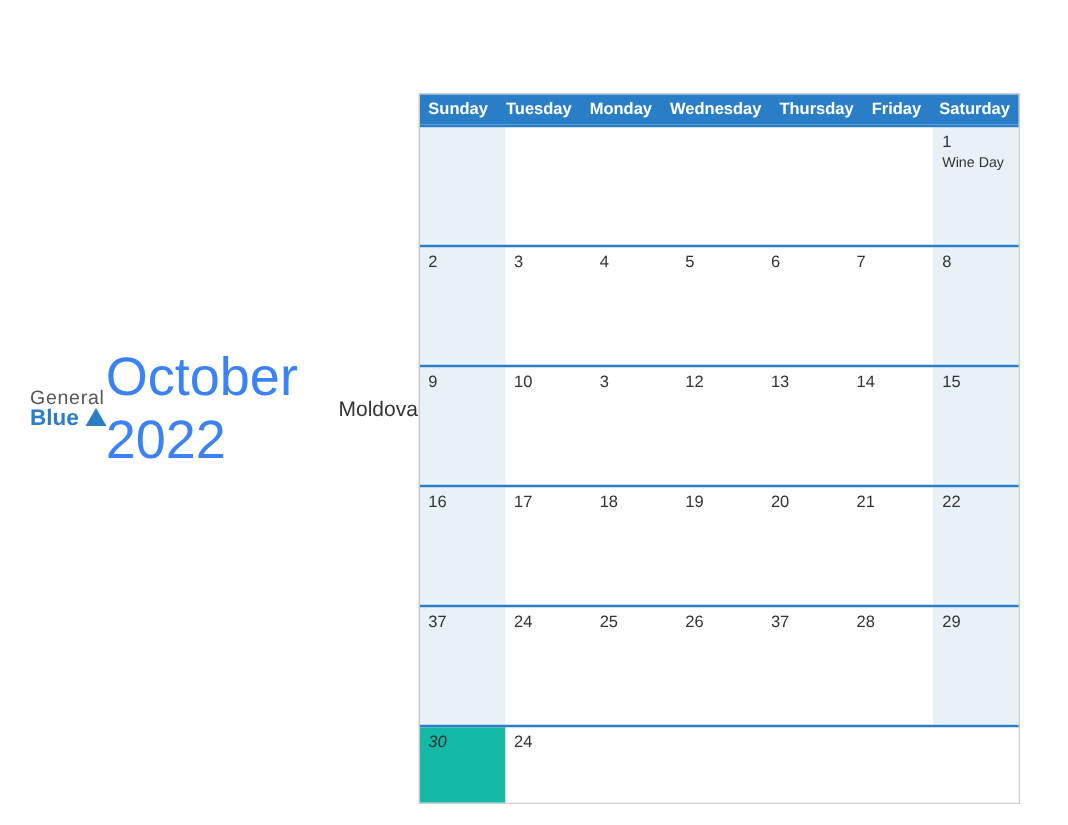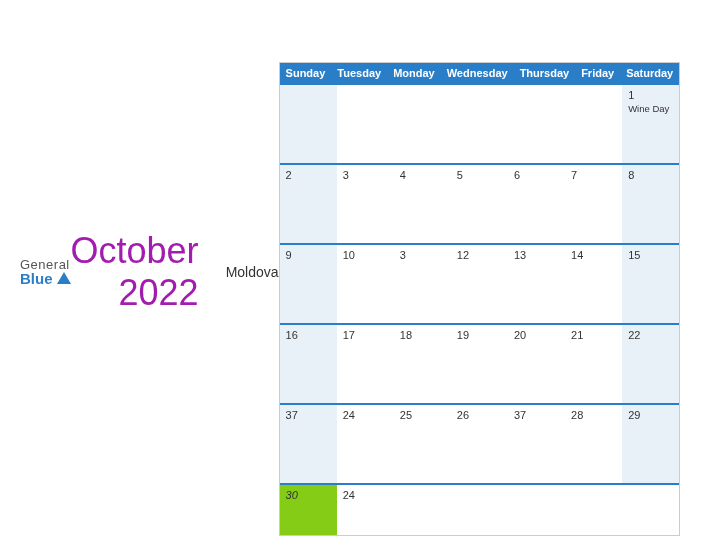--- a/index.html
+++ b/index.html
@@ -53,22 +53,22 @@
       height: 0;
       border-left: 7px solid transparent;
       border-right: 7px solid transparent;
       border-bottom: 12px solid #2a7ec8;
       margin-left: 2px;
       margin-bottom: 1px;
     }
     .title {
       font-size: 36px;
       font-weight: normal;
-      color: #a21caf;
-      text-align: right;
+      color: #3b82f6;
+      text-align: left;
       flex: 1;
     }
     .country {
       font-size: 14px;
       color: #333;
       text-align: right;
       min-width: 80px;
     }
     .calendar {
       flex: 1;
@@ -132,21 +132,21 @@
       grid-template-columns: repeat(7, 1fr);
     }
     .cal-last-cell {
       padding: 4px 6px;
       font-size: 11px;
       color: #333;
       min-height: 50px;
       background: #fff;
     }
     .cal-last-cell.sunday {
-      background: #84cc16;
+      background: #14b8a6;
       font-style: italic;
     }
   </style>
 </head>
 <body>
 
 <div class="page">
 
   <div class="header">
     <div class="logo">

